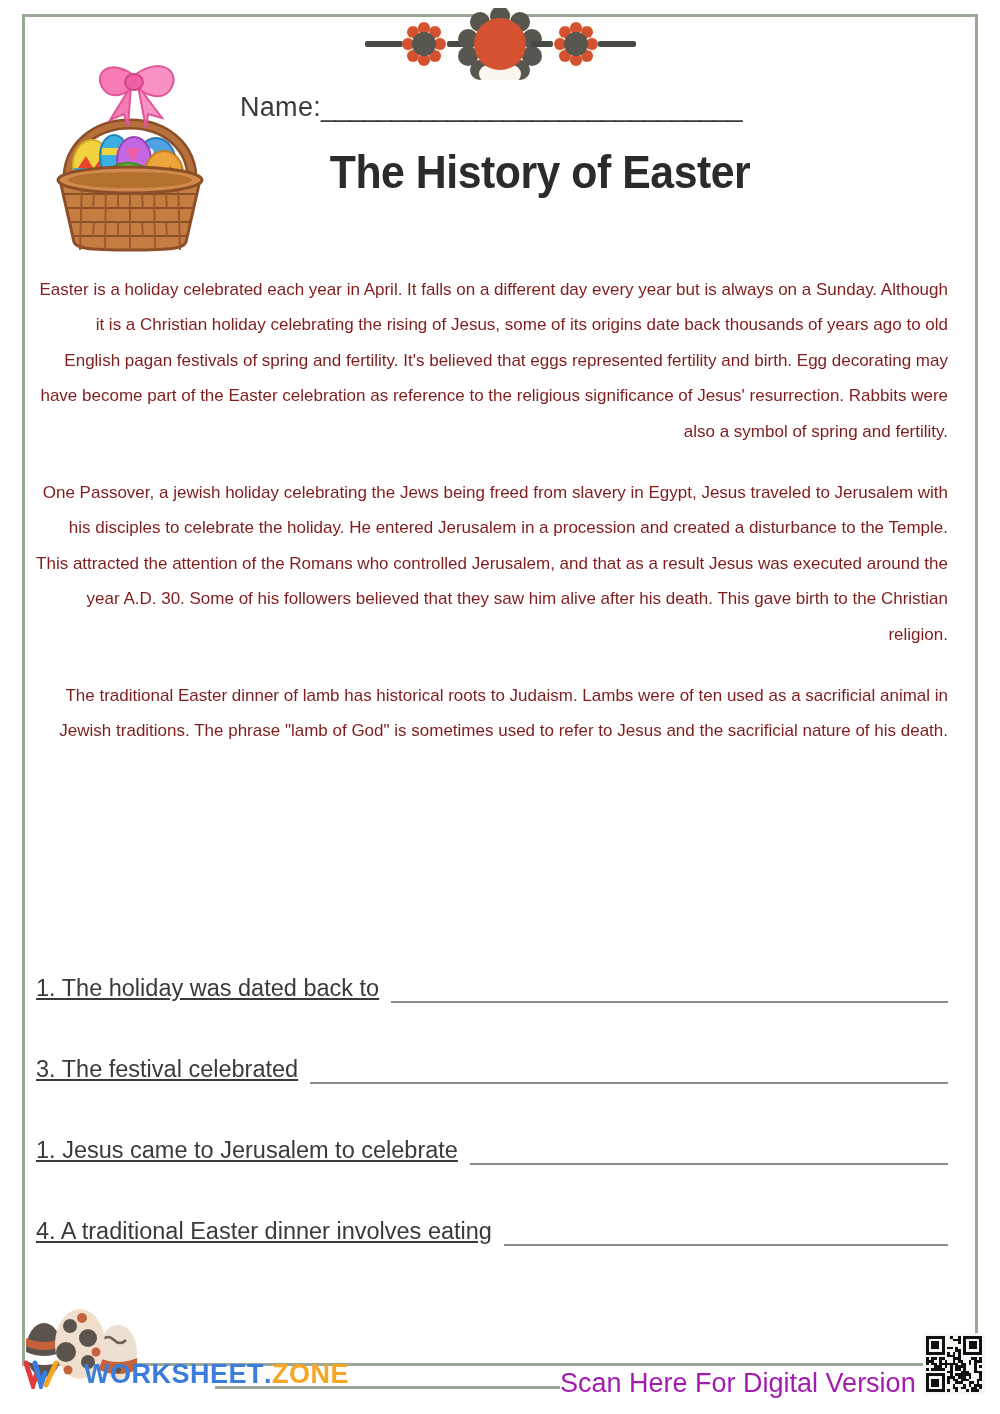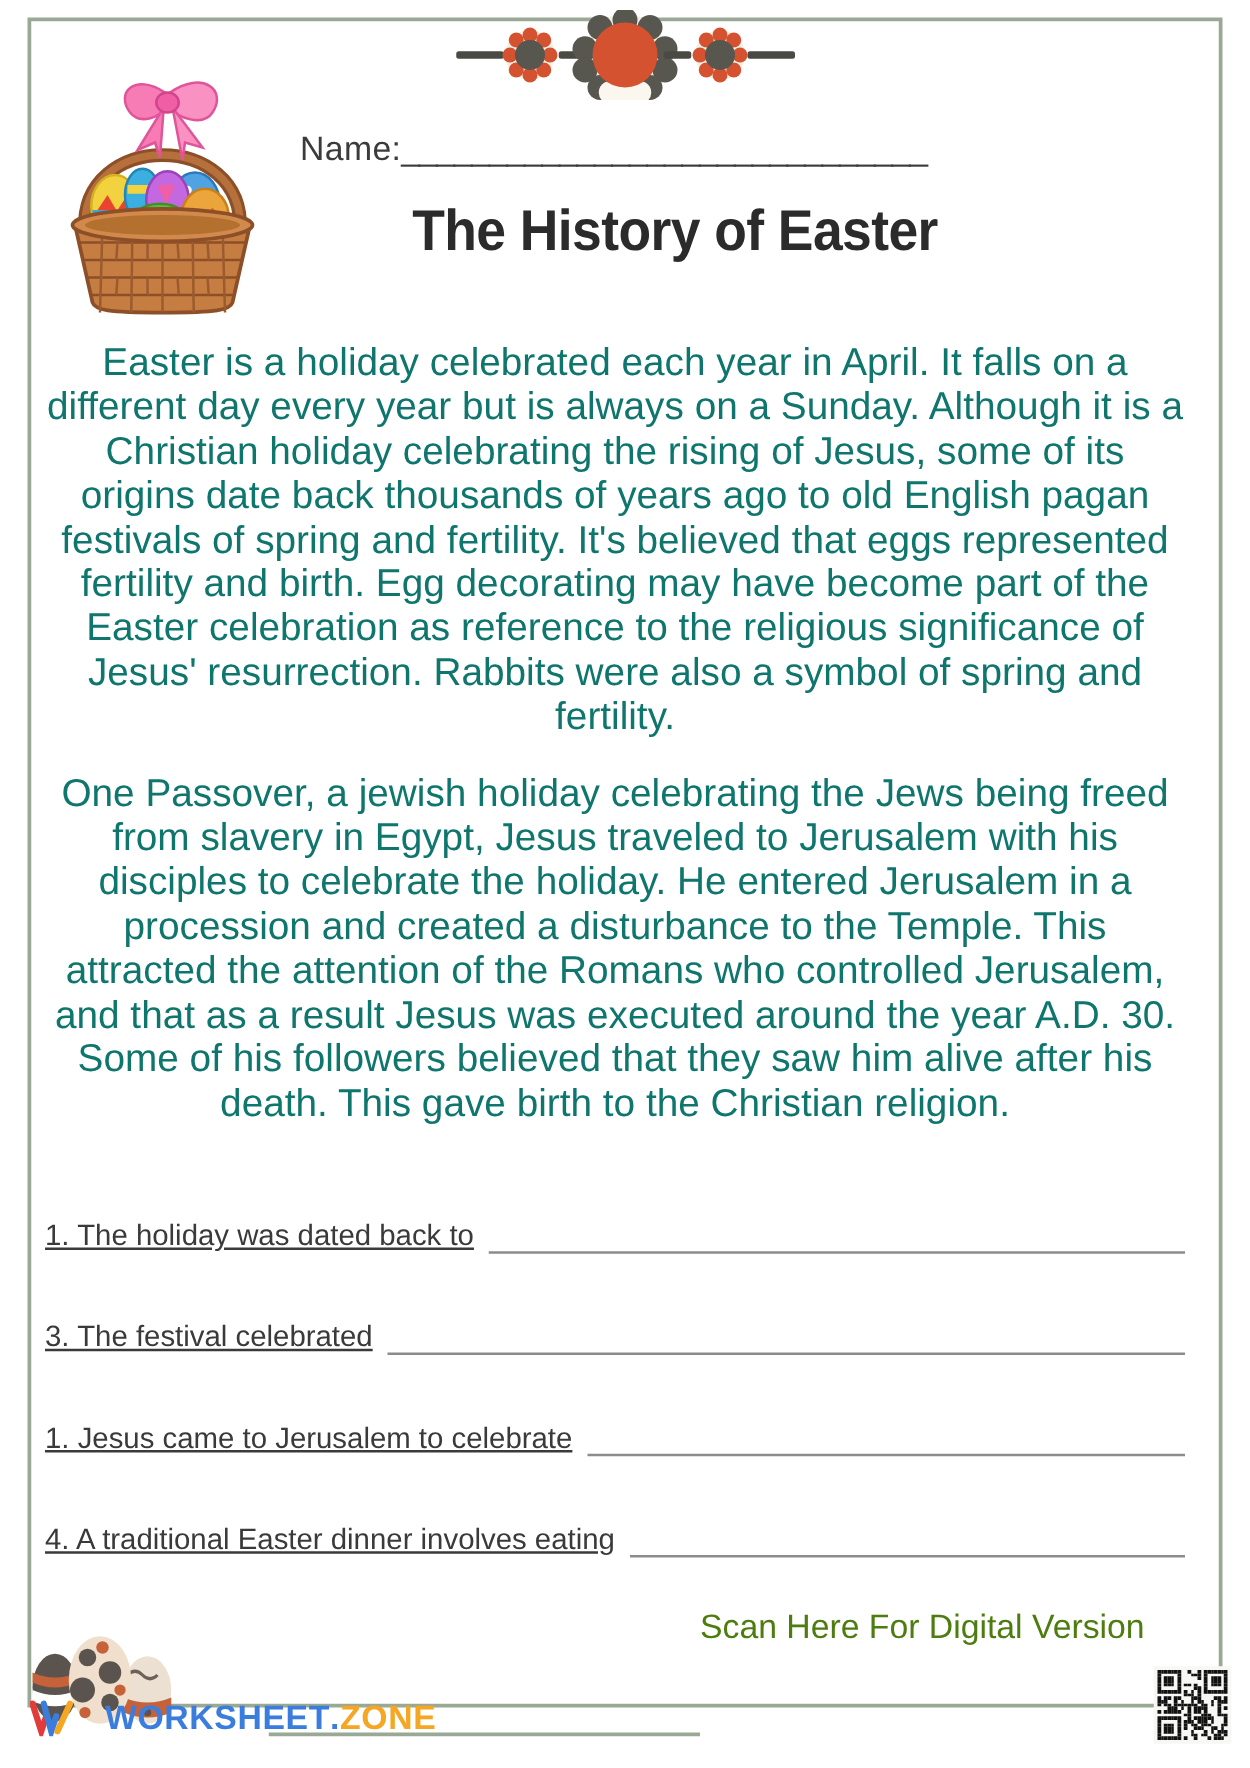--- a/index.html
+++ b/index.html
@@ -49,21 +49,21 @@
     left: 36px;
     top: 52px;
     width: 190px;
     height: 200px;
   }
 
   
   .header-right {
     position: absolute;
     left: 240px;
-    top: 104px;
+    top: 92px;
     width: 600px;
   }
   .name-row {
     font-size: 27px;
     color: #3b3b3b;
     letter-spacing: .3px;
     white-space: nowrap;
     font-family: "Liberation Sans", sans-serif;
   }
   .name-label { font-size: 27px; }
@@ -84,25 +84,25 @@
   }
 
   
   .body-copy {
     position: absolute;
     left: 36px;
     top: 272px;
     width: 912px;
   }
   .para {
-    font-size: 31px;
+    font-size: 17px;
     line-height: 35.4px;
-    color: #0f766e;
+    color: #7f1d1d;
     margin: 0 0 26px 0;
-    text-align: center;
+    text-align: right;
     font-family: "Liberation Sans", sans-serif;
   }
 
   
   .questions {
     position: absolute;
     left: 36px;
     top: 963px;
     width: 912px;
   }
@@ -163,23 +163,23 @@
     left: 215px;
     top: 1386px;
     width: 345px;
     height: 3px;
     background: #9aa896;
   }
 
   .scan-text {
     position: absolute;
     left: 560px;
-    top: 1286px;
+    top: 1368px;
     font-size: 27px;
-    color: #4d7c0f;
+    color: #a21caf;
     white-space: nowrap;
     font-family: "Liberation Sans", sans-serif;
   }
 
   .qr-box {
     position: absolute;
     left: 923px;
     top: 1333px;
     width: 62px;
     height: 62px;
@@ -332,20 +332,21 @@
   <div class="header-right">
     <div class="name-row">
       <span class="name-label">Name:</span><span class="name-underscores">______________________________</span>
     </div>
     <div class="worksheet-title">The History of Easter</div>
   </div>
 
   <div class="body-copy">
     <p class="para">Easter is a holiday celebrated each year in April. It falls on a different day every year but is always on a Sunday. Although it is a Christian holiday celebrating the rising of Jesus, some of its origins date back thousands of years ago to old English pagan festivals of spring and fertility. It's believed that eggs represented fertility and birth. Egg decorating may have become part of the Easter celebration as reference to the religious significance of Jesus' resurrection. Rabbits were also a symbol of spring and fertility.</p>
     <p class="para">One Passover, a jewish holiday celebrating the Jews being freed from slavery in Egypt, Jesus traveled to Jerusalem with his disciples to celebrate the holiday. He entered Jerusalem in a procession and created a disturbance to the Temple. This attracted the attention of the Romans who controlled Jerusalem, and that as a result Jesus was executed around the year A.D. 30. Some of his followers believed that they saw him alive after his death. This gave birth to the Christian religion.</p>
+    <p class="para">The traditional Easter dinner of lamb has historical roots to Judaism. Lambs were of ten used as a sacrificial animal in Jewish traditions. The phrase "lamb of God" is sometimes used to refer to Jesus and the sacrificial nature of his death.</p>
   </div>
 
   <div class="questions">
     <div class="q-row">
       <span class="q-text">1. The holiday was dated back to</span>
       <span class="q-line"></span>
     </div>
     <div class="q-row">
       <span class="q-text">3. The festival celebrated</span>
       <span class="q-line"></span>

